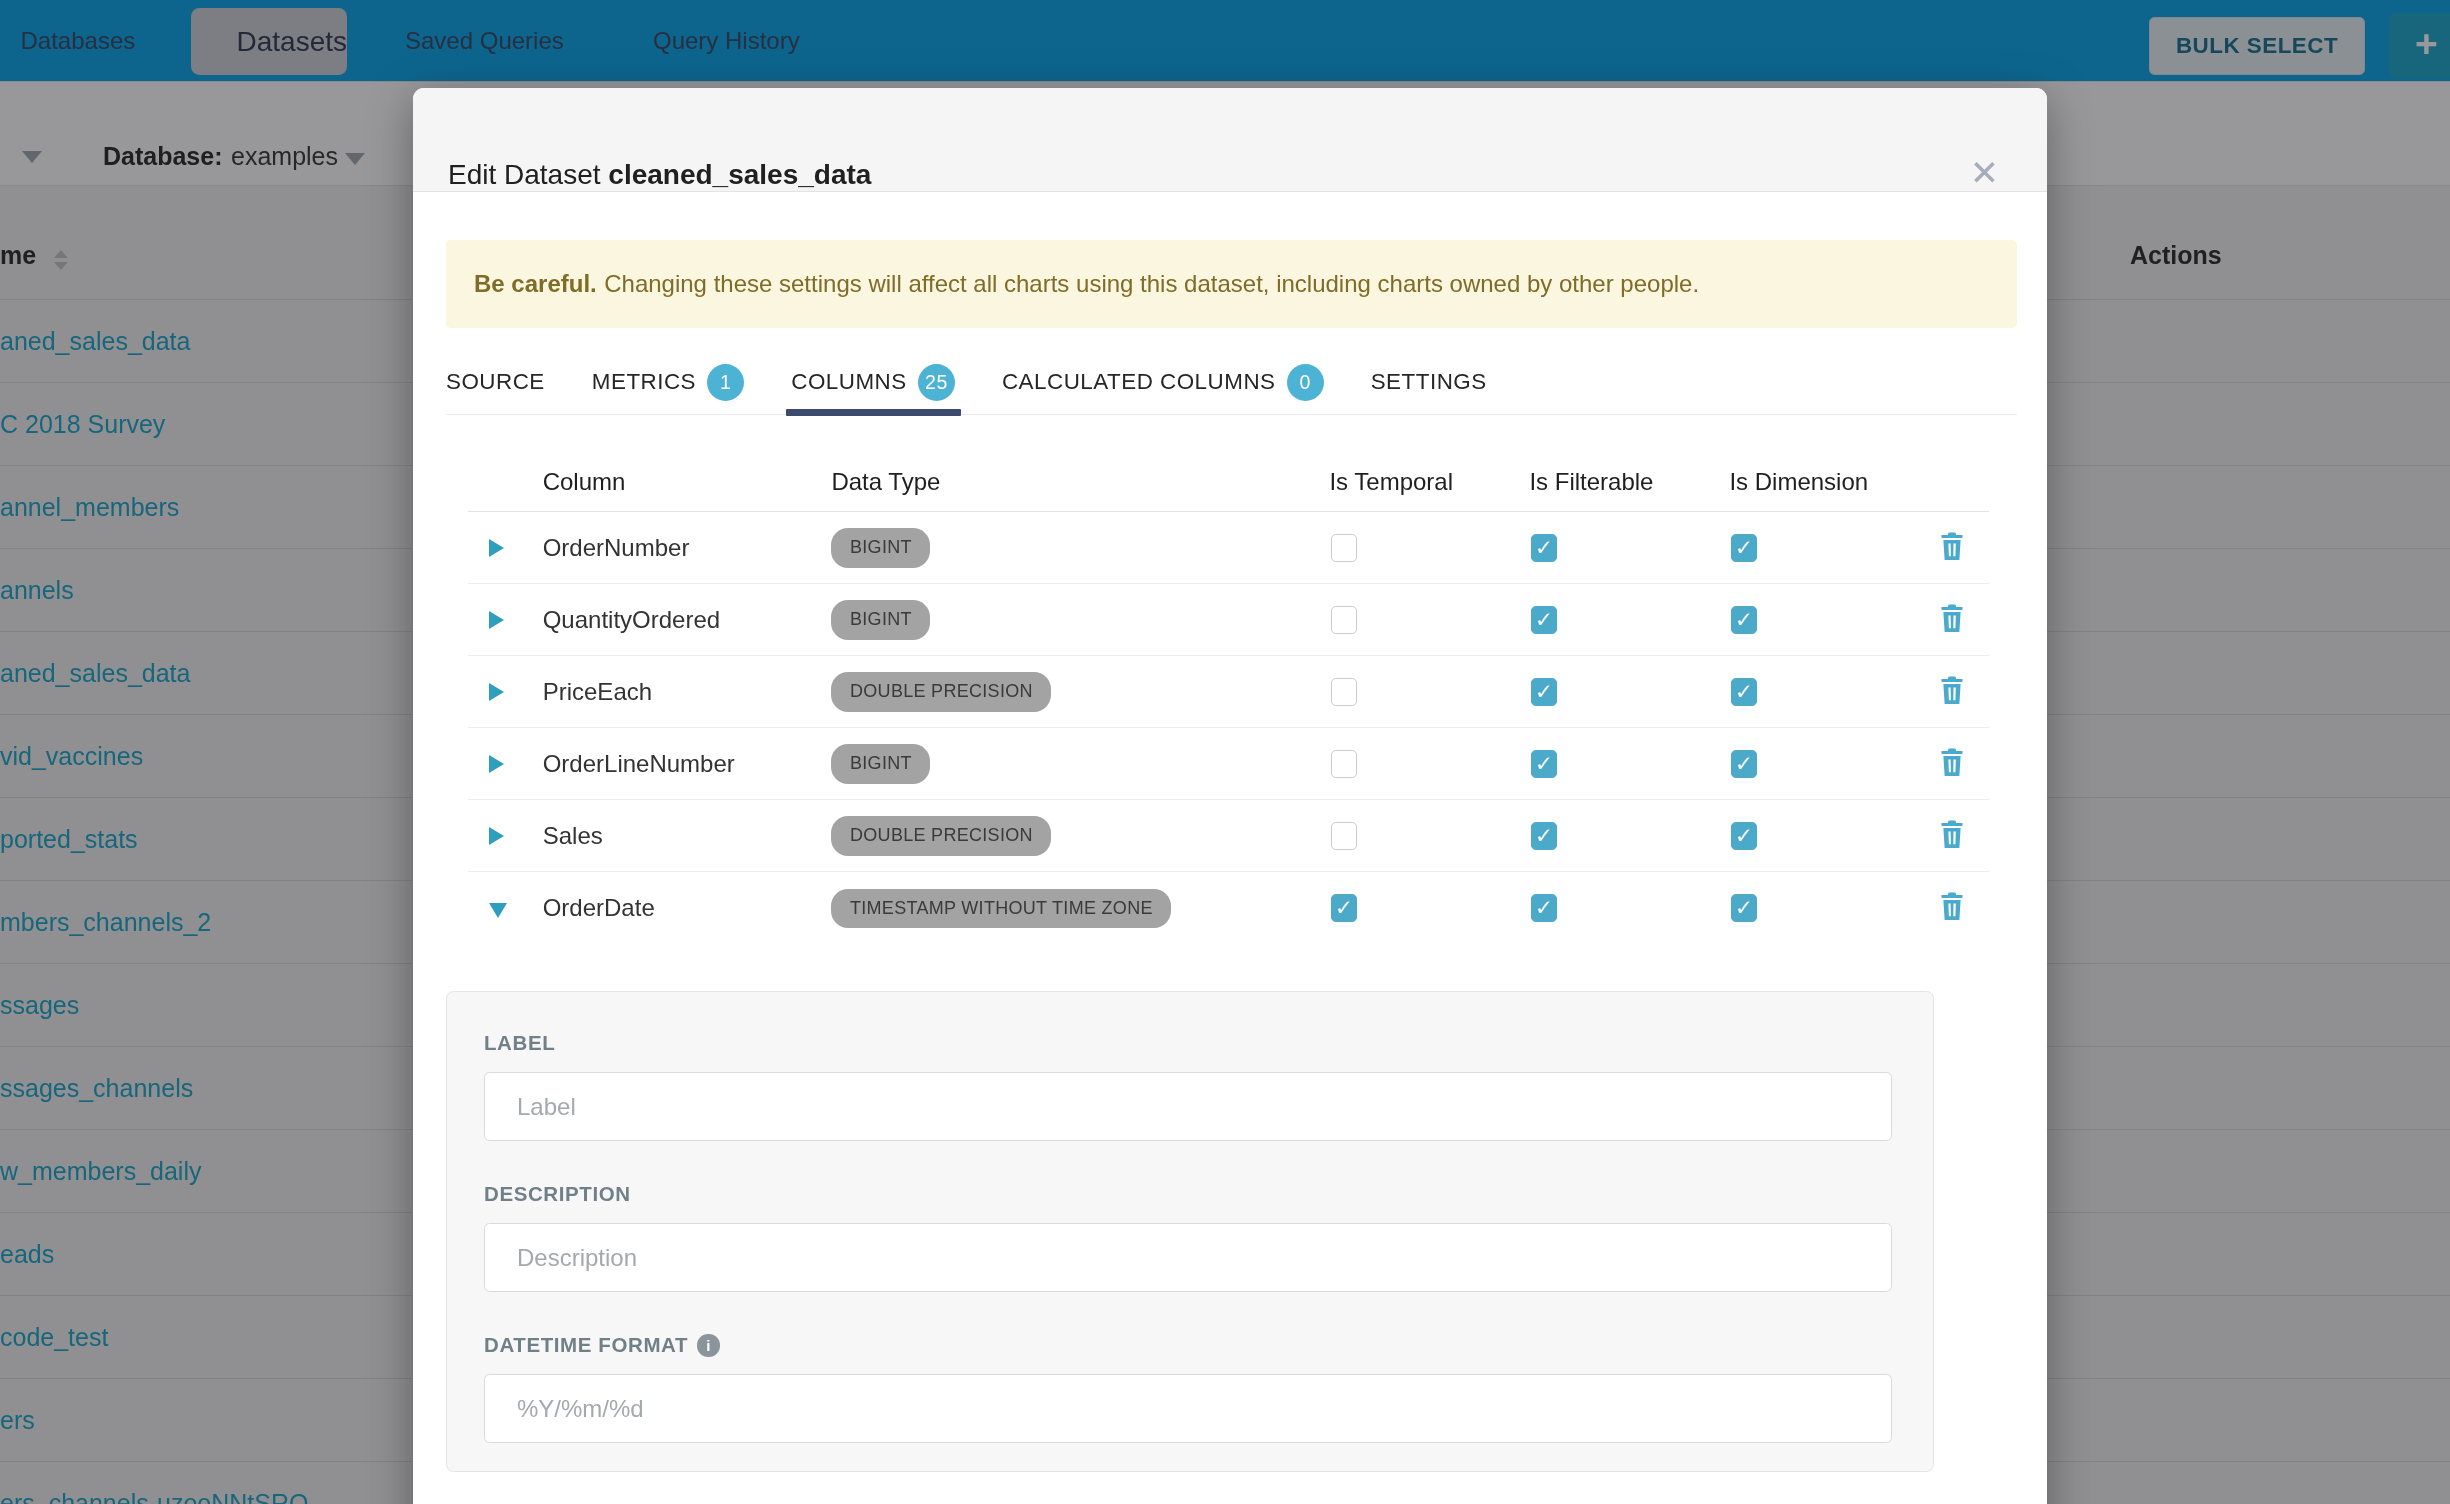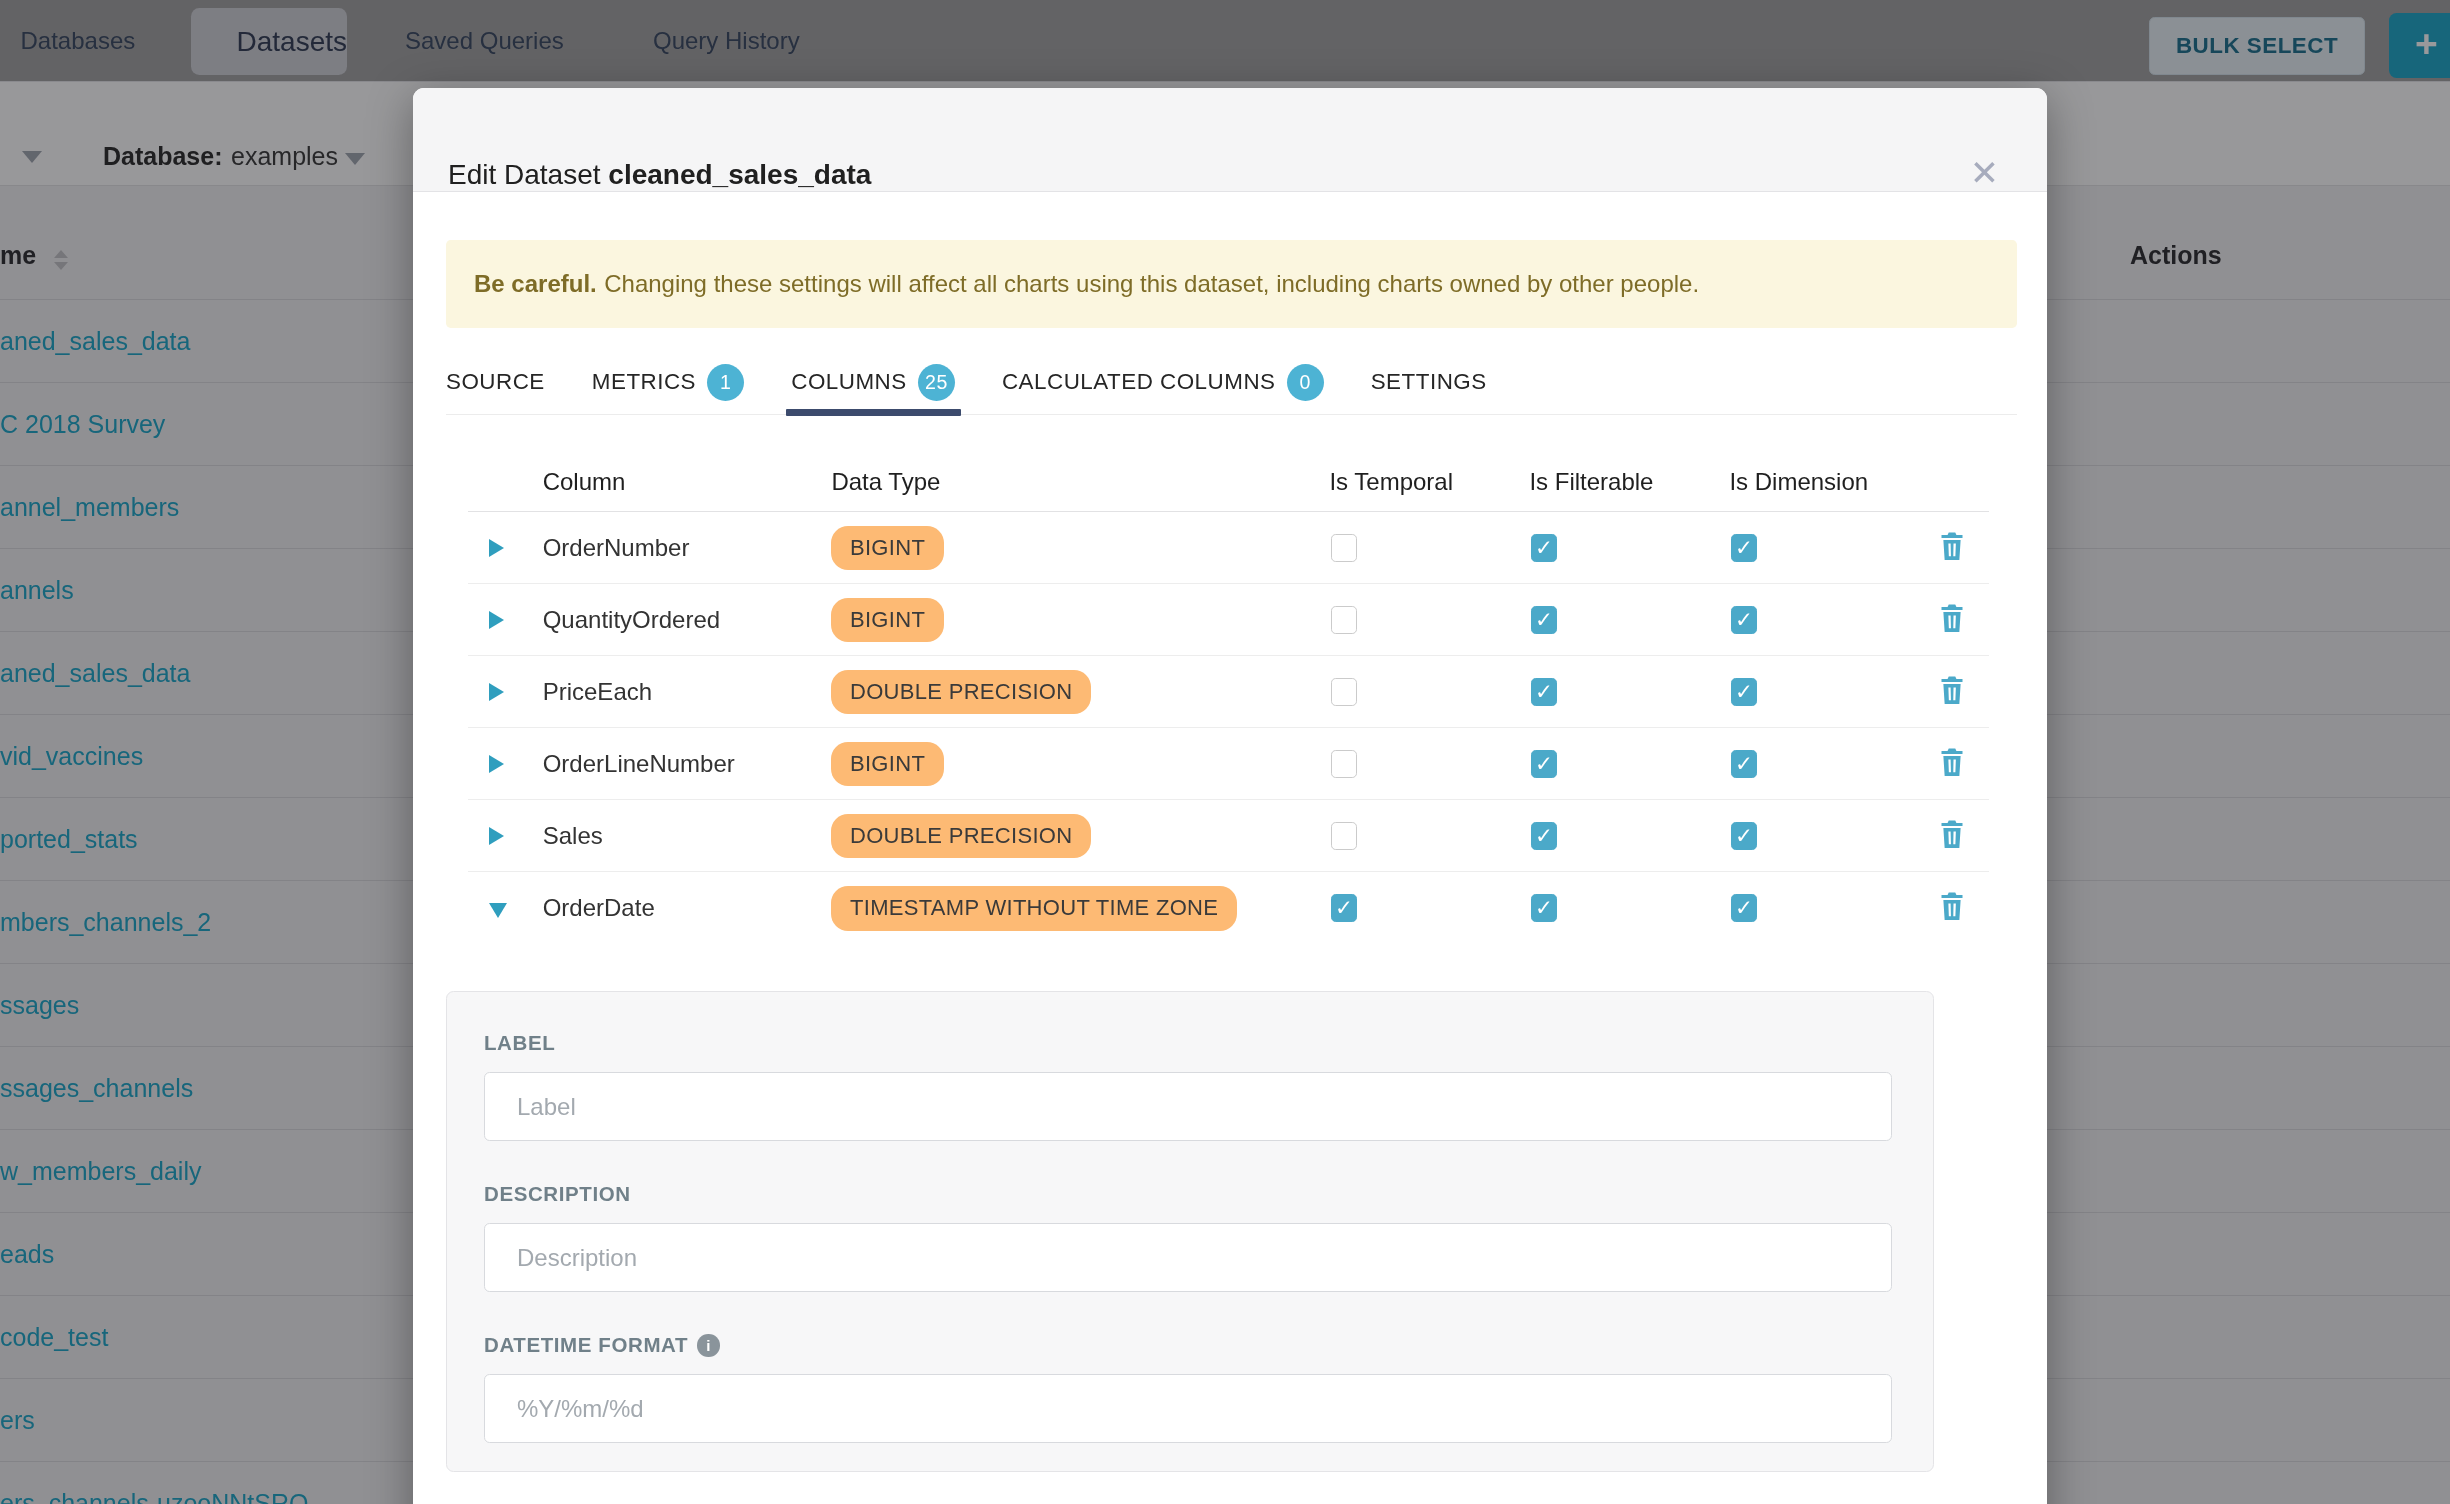--- a/index.html
+++ b/index.html
@@ -7,21 +7,21 @@
   body {
     position:relative;
     font-family:"Liberation Sans","DejaVu Sans",sans-serif;
     background:#f0f0f1;
     color:#2e2e2e;
   }
 
   
   .nav {
     position:absolute; top:0; left:0; width:100%; height:82px;
-    background:#a3a3a3; border-bottom:0.9px solid #e6e6e9; z-index:1;
+    background:#0ea5e9; border-bottom:0.9px solid #e6e6e9; z-index:1;
   }
   .nav-item {
     position:absolute; top:0; height:82px; line-height:82px;
     font-size:24px; color:#3b4a63; cursor:pointer; white-space:nowrap;
   }
   .nav-pill {
     position:absolute; left:191px; top:7.5px; width:156px; height:67px;
     background:#cfd0d6; border-radius:8.4px; text-align:right; line-height:67px;
     font-size:28px; color:#343f56; cursor:pointer;
   }
@@ -124,22 +124,22 @@
   .caret {
     width:0; height:0; margin-left:20.5px; cursor:pointer;
     border-top:9.3px solid transparent; border-bottom:9.3px solid transparent;
     border-left:15px solid #2f9ebe;
   }
   .caret.expanded {
     border-left:9.3px solid transparent; border-right:9.3px solid transparent;
     border-top:15px solid #2f9ebe; border-bottom:none; margin-top:3.7px;
   }
   .pill {
-    display:inline-block; background:#fdba74; border-radius:17px;
-    padding:9.3px 18.6px; font-size:22px; color:#3a3a3a; letter-spacing:0.3px; white-space:nowrap;
+    display:inline-block; background:#a3a3a3; border-radius:17px;
+    padding:9.3px 18.6px; font-size:18px; color:#3a3a3a; letter-spacing:0.3px; white-space:nowrap;
   }
   .cb {
     width:26px; height:28px; margin-left:18.6px; border-radius:4.7px;
     background:#fff; border:1.9px solid #cbcbcb; cursor:pointer;
     display:flex; align-items:center; justify-content:center;
   }
   .cb.checked { background:#4ba9c9; border-color:#4ba9c9; }
   .cb.checked::after { content:"✓"; color:#fff; font-size:21.4px; font-weight:700; }
   .trash { cursor:pointer; display:inline-block; margin-left:11.2px; }
   .trash svg { fill:#4ba9c9; }

